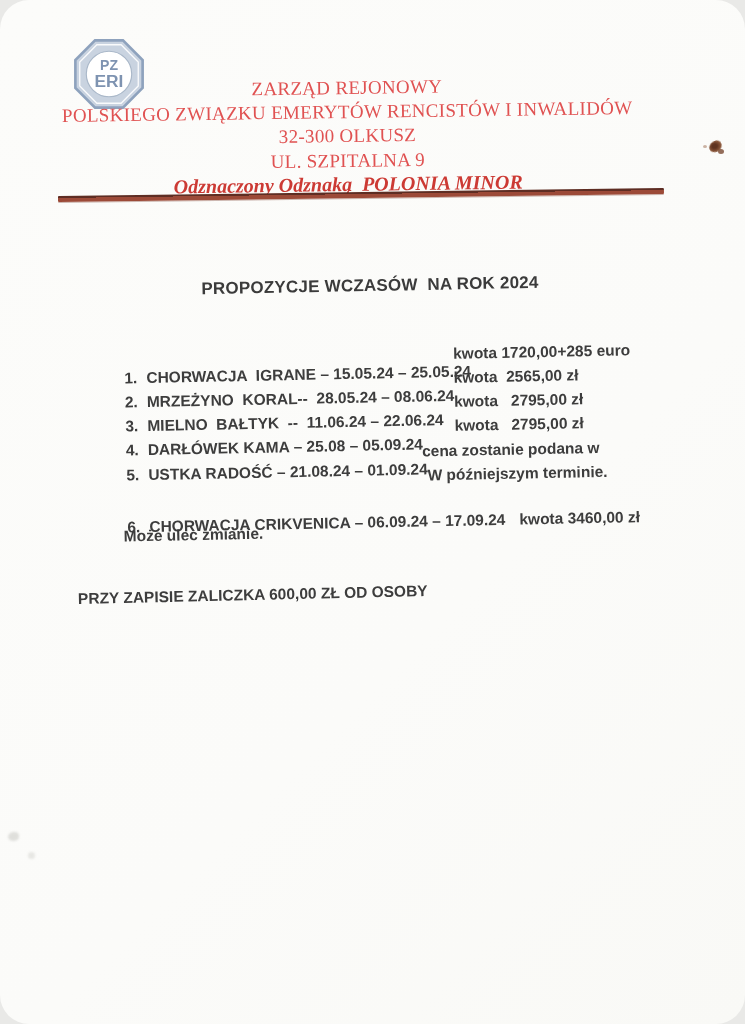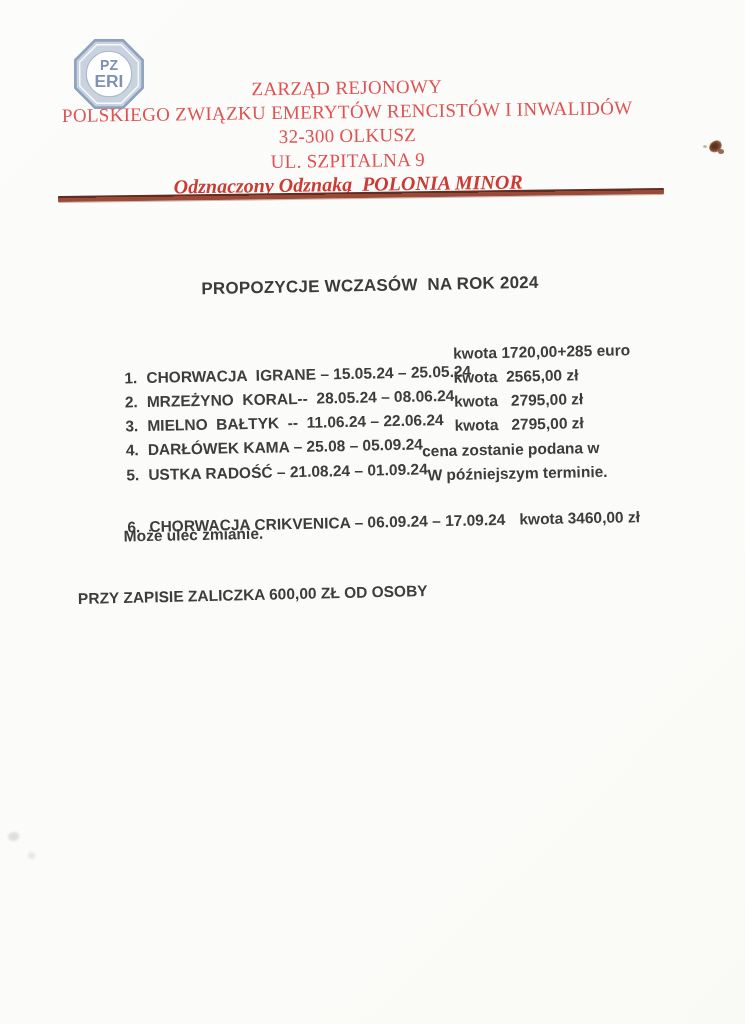--- a/index.html
+++ b/index.html
@@ -7,20 +7,21 @@
     width:745px;height:1024px;
     background:#e9e9e7;
     font-family:"Liberation Sans", sans-serif;
     overflow:hidden;
   }
   .page{
     position:relative;
     width:745px;height:1024px;
     background:linear-gradient(135deg,#fcfcfa 0%, #fbfbf9 60%, #f9f9f6 100%);
     overflow:hidden;
+    border-radius:29px;
   }
 
   
   .logo{
     position:absolute; left:67px; top:36px; width:84px; height:76px;
   }
   .logo svg{width:100%;height:100%;}
   .logo text{
     font-family:"Liberation Sans", sans-serif;
     font-weight:bold;

